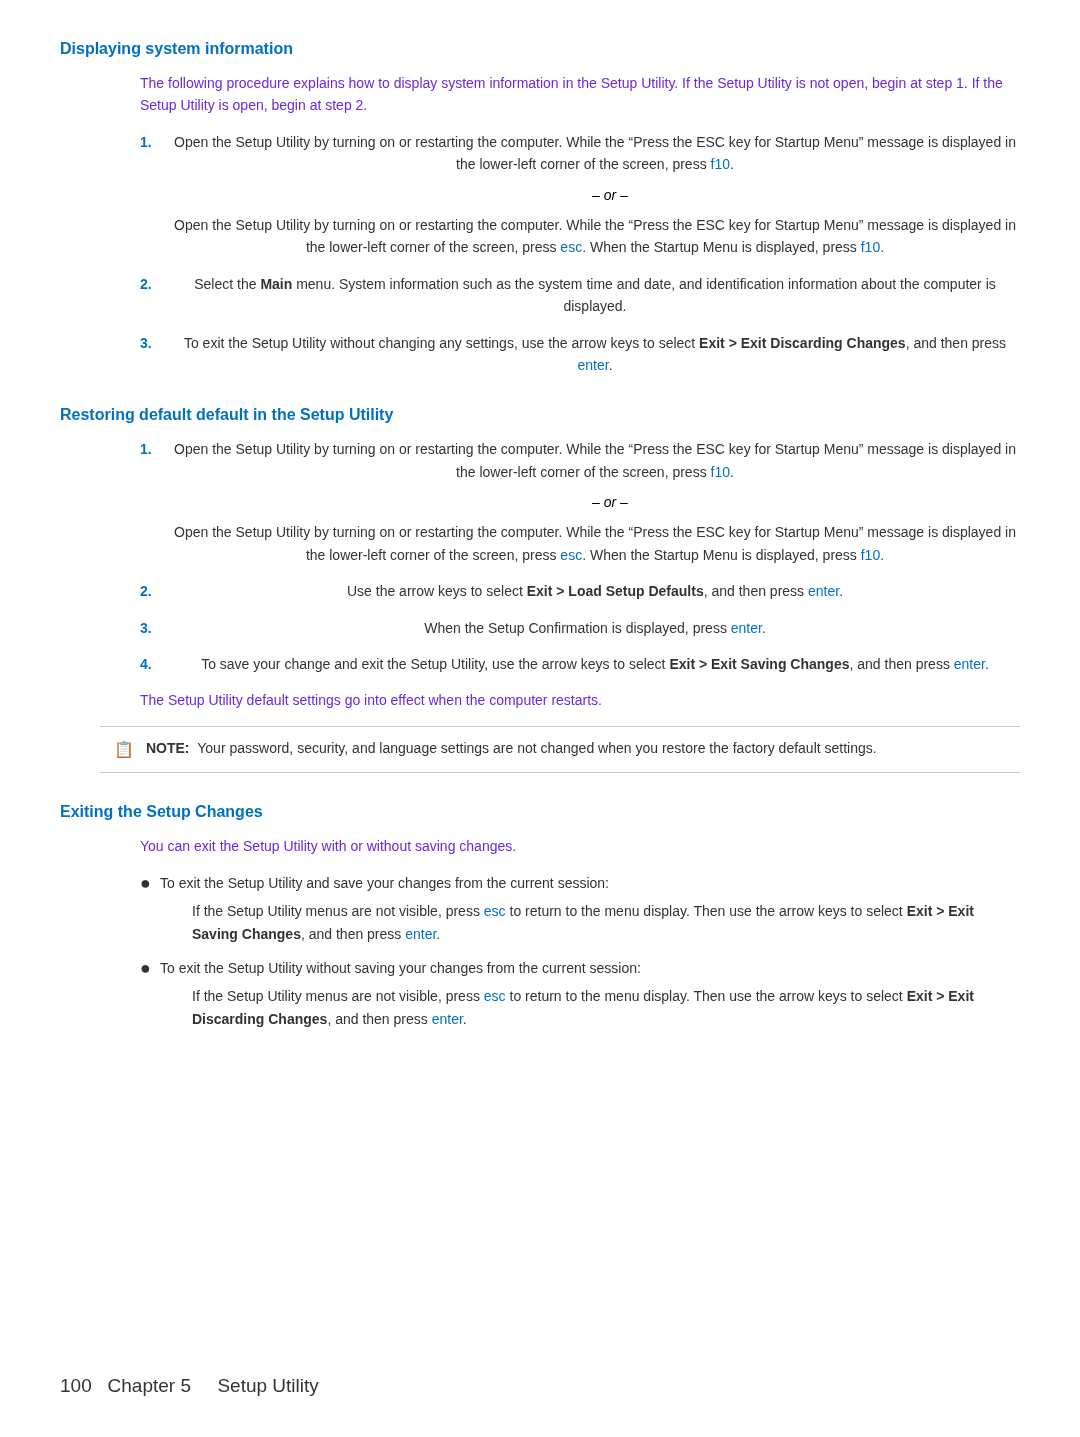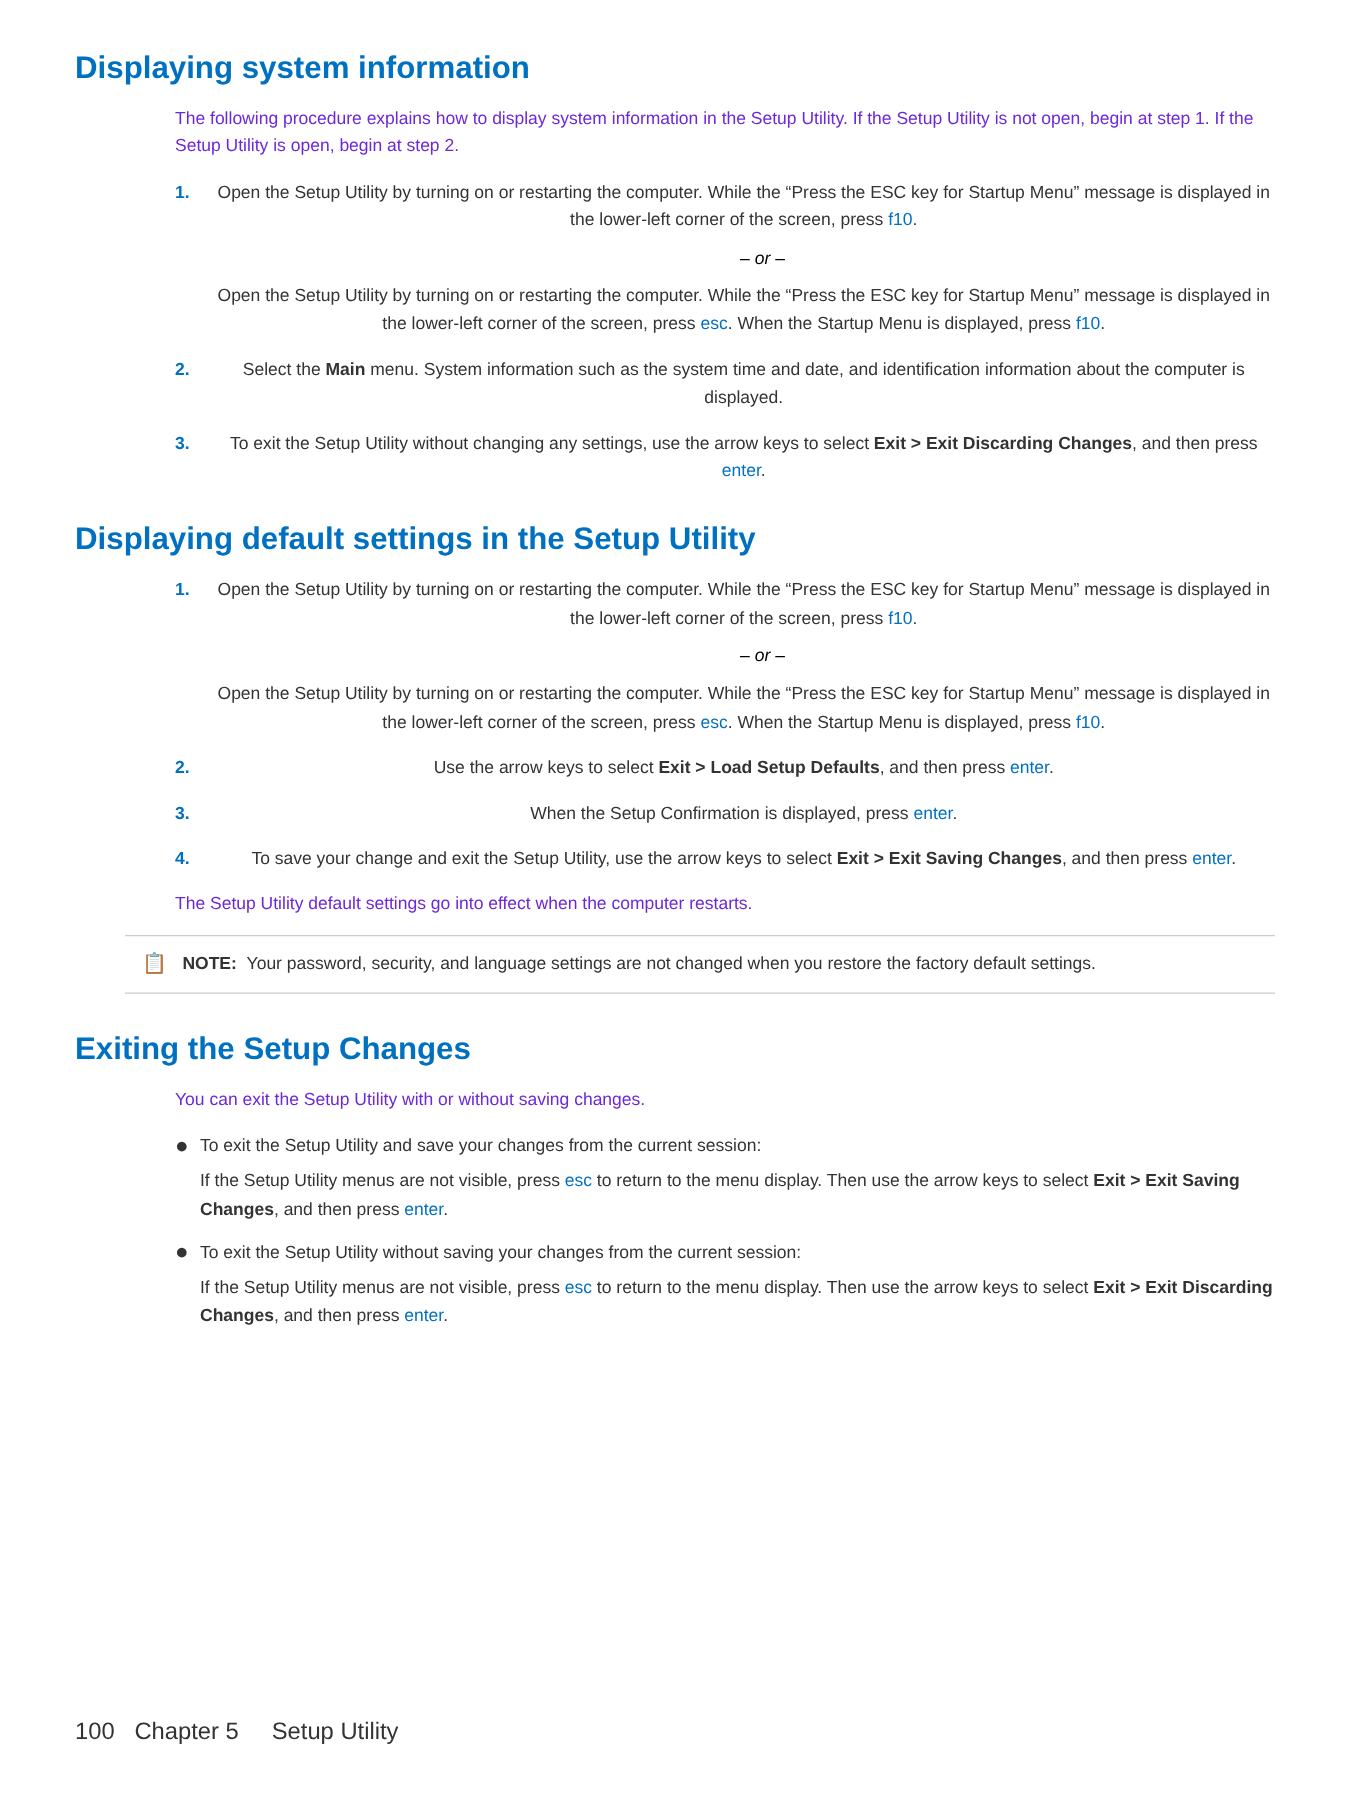--- a/index.html
+++ b/index.html
@@ -16,21 +16,21 @@
       width: 1080px;
       min-height: 1437px;
       padding: 40px 60px 60px 60px;
     }
 
     .section {
       margin-bottom: 30px;
     }
 
     .section-title {
-      font-size: 25px;
+      font-size: 16px;
       font-weight: bold;
       color: #0070c0;
       margin-bottom: 14px;
     }
 
     .intro-text {
       margin-left: 80px;
       margin-bottom: 14px;
       line-height: 1.6;
       color: #6d28d9;
@@ -98,20 +98,21 @@
       color: #333;
     }
 
     .bullet-content {
       flex: 1;
     }
 
     .bullet-sub {
       margin-top: 6px;
       line-height: 1.6;
+      margin-left: 32px;
     }
 
     .note-box {
       border-top: 1px solid #cccccc;
       border-bottom: 1px solid #cccccc;
       padding: 10px 14px;
       margin: 14px 0 14px 40px;
       display: flex;
       align-items: flex-start;
       gap: 8px;
@@ -170,21 +171,21 @@
     <li class="numbered-item">
       <span class="num">3.</span>
       <div class="content">
         To exit the Setup Utility without changing any settings, use the arrow keys to select <span class="bold">Exit &gt; Exit Discarding Changes</span>, and then press <span class="link-blue">enter</span>.
       </div>
     </li>
   </ol>
 </div>
 
 <div class="section">
-  <div class="section-title">Displaying default settings in the Setup Utility</div>
+  <div class="section-title">Restoring default default in the Setup Utility</div>
 
 
   <ol class="numbered-list">
 
     <li class="numbered-item">
       <span class="num">1.</span>
       <div class="content">
         Open the Setup Utility by turning on or restarting the computer. While the “Press the ESC key for Startup Menu” message is displayed in the lower-left corner of the screen, press <span class="link-blue">f10</span>.
         <div class="or-divider">– or –</div>
         <div class="sub-para">

